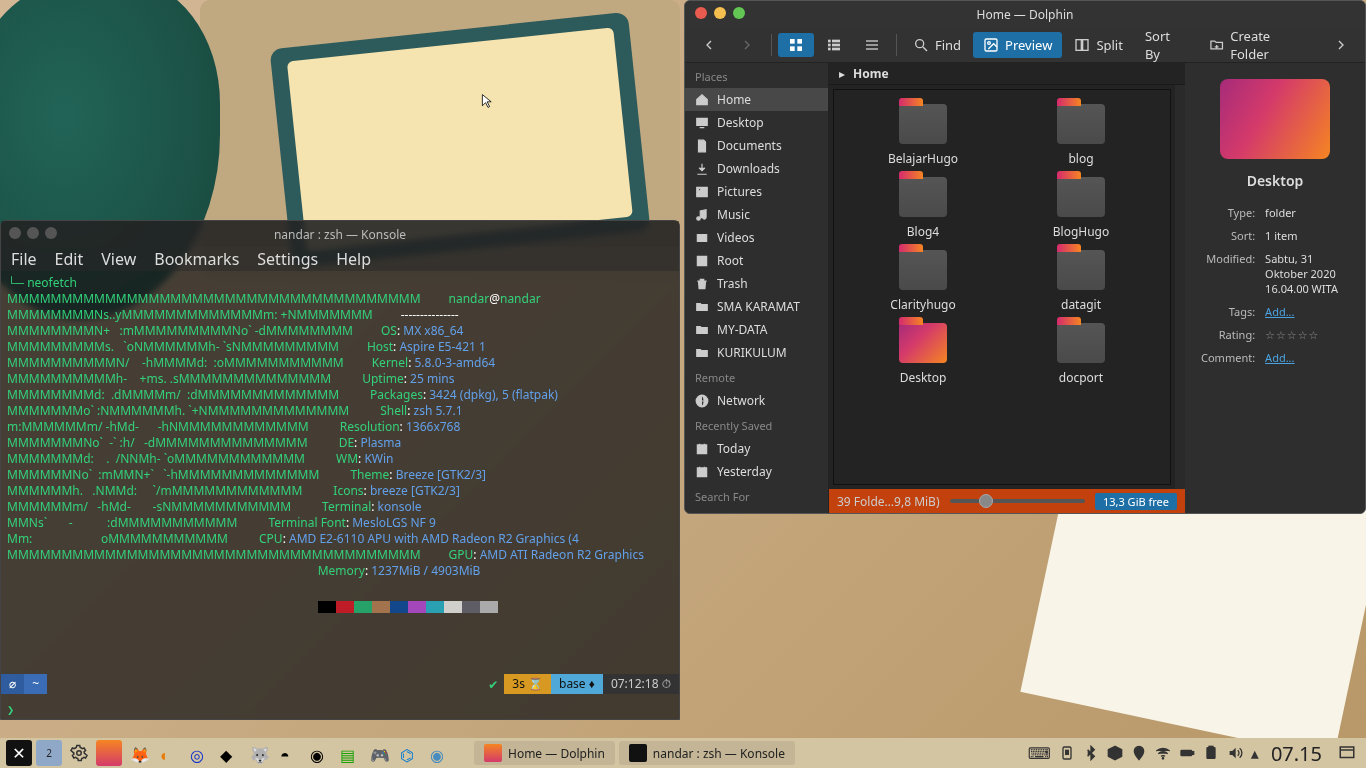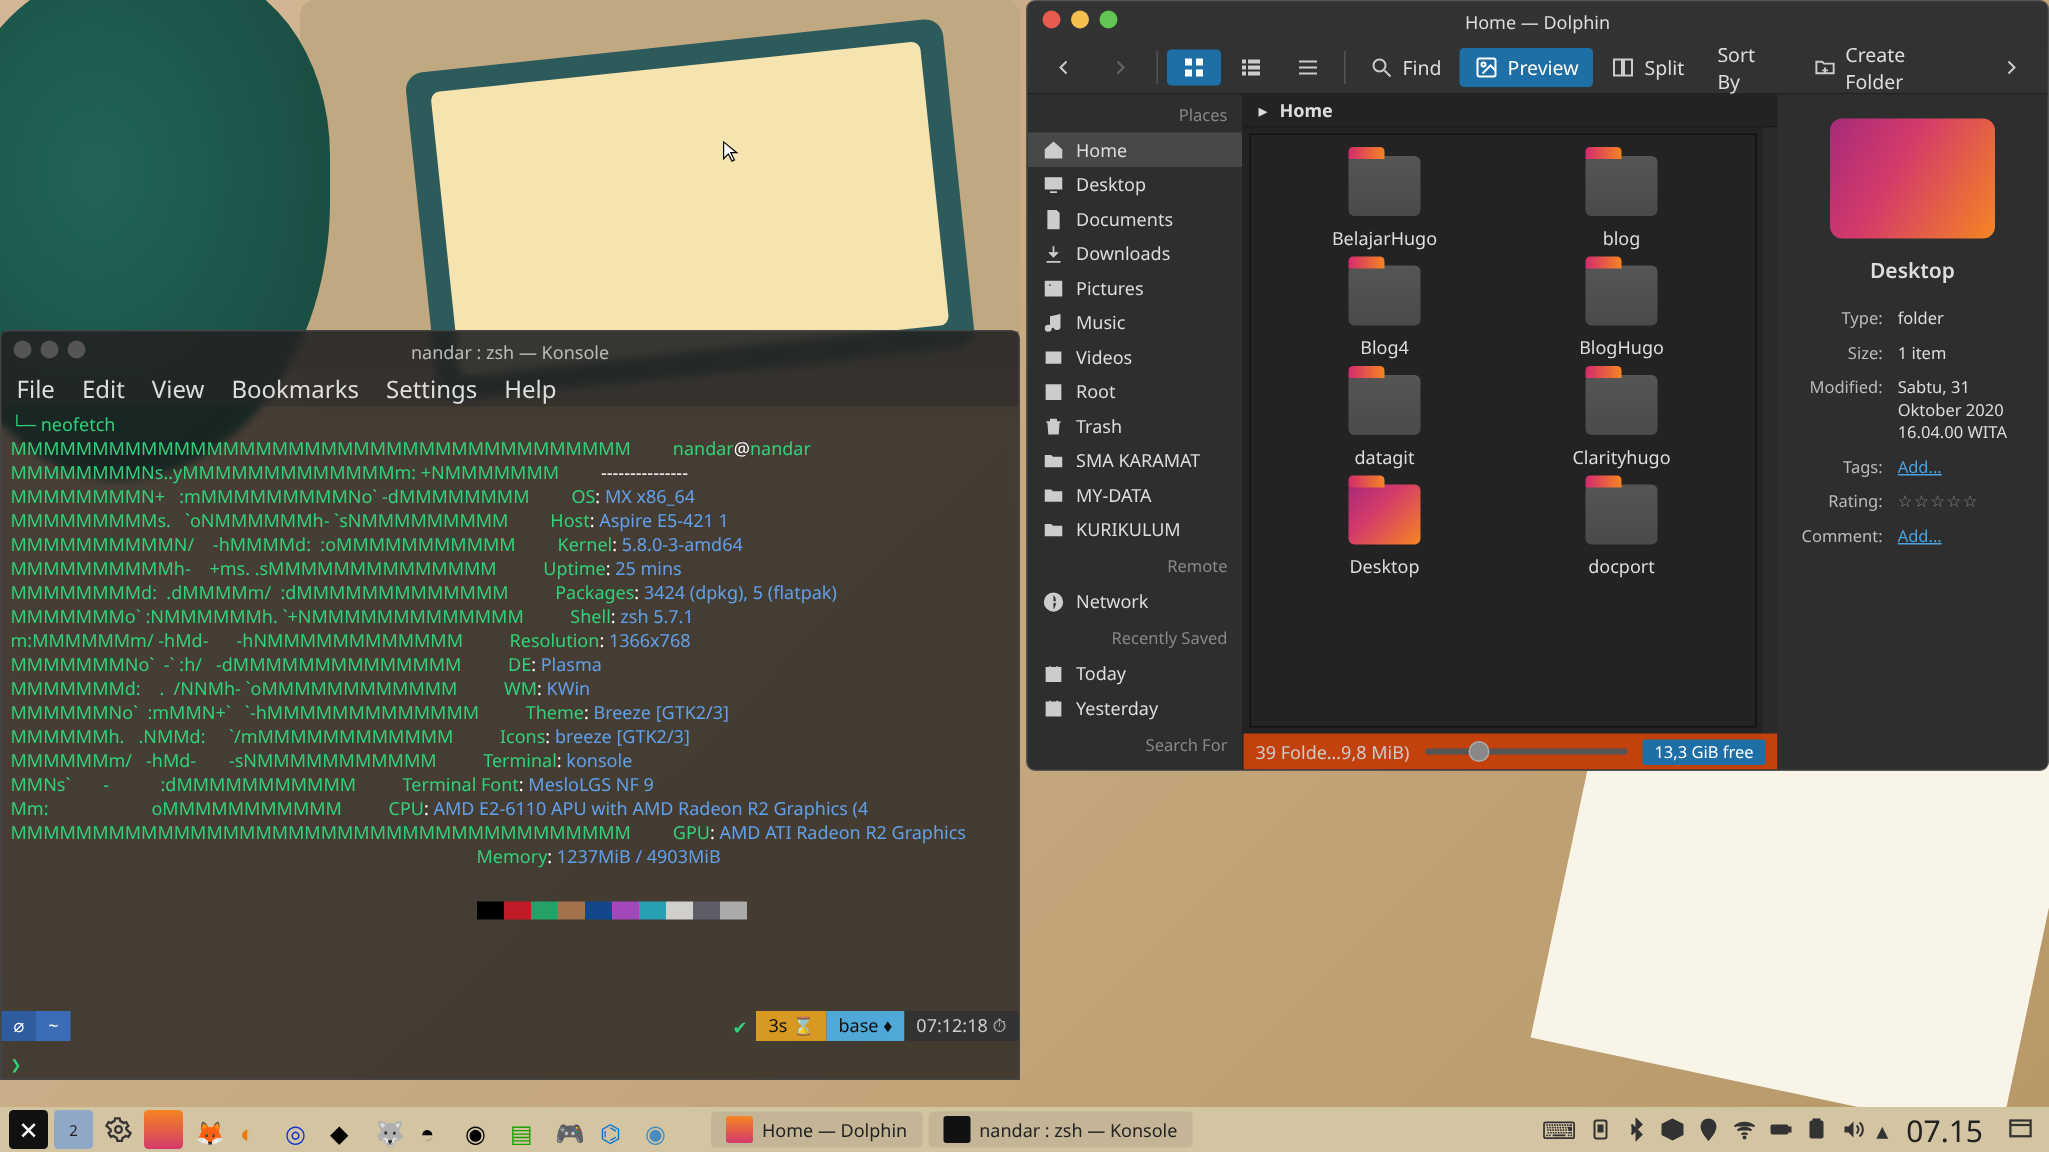--- a/index.html
+++ b/index.html
@@ -44,21 +44,21 @@
 .d-title { height: 26px; display: flex; align-items: center; justify-content: center; background: #333; position: relative; font-size: 12px; color: #ddd; }
 .d-dots { position: absolute; left: 10px; top: 6px; display: flex; gap: 7px; }
 .dot-r { background:#e95b4e; } .dot-y { background:#f4bf4f; } .dot-g { background:#62c554; }
 .d-dot { width: 12px; height: 12px; border-radius: 50%; }
 .d-tool { height: 36px; display: flex; align-items: center; background: #323232; border-bottom: 1px solid #222; padding: 0 6px; gap: 2px; }
 .tbtn { display: flex; align-items: center; gap: 6px; padding: 4px 10px; border-radius: 3px; color: #ddd; cursor: pointer; font-size: 13px; }
 .tbtn.active { background: #1d6fa5; color: #fff; }
 .tbtn svg { width: 16px; height: 16px; }
 .tb-sep { width: 1px; height: 22px; background: #555; margin: 0 4px; }
 .d-main { display: flex; height: calc(100% - 26px - 36px); }
-.d-side { width: 144px; background: #2e2e2e; border-right: 1px solid #222; overflow-y: auto; text-align: right; }
+.d-side { width: 144px; background: #2e2e2e; border-right: 1px solid #222; overflow-y: auto; }
 .d-side-h { padding: 6px 10px 4px; color: #888; font-size: 11px; }
 .d-side-i { display: flex; align-items: center; gap: 8px; padding: 3px 10px; font-size: 12px; color: #ddd; cursor: pointer; }
 .d-side-i.active { background: #555a; }
 .d-side-i svg { width: 14px; height: 14px; flex-shrink: 0; fill: #ccc; }
 .d-center { flex: 1; display:flex; flex-direction: column; background: #232323; }
 .d-crumb { height: 22px; display: flex; align-items: center; gap: 8px; padding: 0 10px; font-size: 12px; color: #ddd; border-bottom: 1px solid #1a1a1a; }
 .d-grid { flex: 1; overflow-y:auto; display: grid; grid-template-columns: repeat(2, 1fr); justify-items: center; align-content: start; padding: 14px 10px 4px; gap: 10px 0; border: 1px solid #111; margin: 4px; }
 .fitem { display: flex; flex-direction: column; align-items: center; gap: 6px; width: 140px; cursor: pointer; }
 .ficon { width: 48px; height: 40px; border-radius: 4px; background: linear-gradient(#555,#4a4a4a); position: relative; }
 .ficon::before { content:""; position:absolute; top:-6px; left:0; width: 24px; height: 8px; border-radius: 3px 3px 0 0; background: linear-gradient(90deg,#d42a6e,#f58522); }
@@ -366,25 +366,25 @@
             <div class="fitem">
               <div class="ficon"></div>
               <span>Blog4</span>
             </div>
             <div class="fitem">
               <div class="ficon"></div>
               <span>BlogHugo</span>
             </div>
             <div class="fitem">
               <div class="ficon"></div>
+              <span>Clarityhugo</span>
+            </div>
+            <div class="fitem">
+              <div class="ficon"></div>
               <span>datagit</span>
-            </div>
-            <div class="fitem">
-              <div class="ficon"></div>
-              <span>Clarityhugo</span>
             </div>
             <div class="fitem">
               <div class="ficon open"></div>
               <span>Desktop</span>
             </div>
             <div class="fitem">
               <div class="ficon"></div>
               <span>docport</span>
             </div>
           </div>
@@ -401,21 +401,21 @@
     <div class="d-info">
       <div class="d-bigicon"></div>
       <h4>Desktop</h4>
       <table>
         <tbody>
             <tr>
               <td>Type:</td>
               <td>folder</td>
             </tr>
         <tr>
-              <td>Size:</td>
+              <td>Sort:</td>
               <td>1 item</td>
             </tr>
         <tr>
               <td>Modified:</td>
               <td>Sabtu, 31 Oktober 2020 16.04.00 WITA</td>
             </tr>
         <tr>
               <td>Tags:</td>
               <td><a href="#">Add...</a></td>
             </tr>

